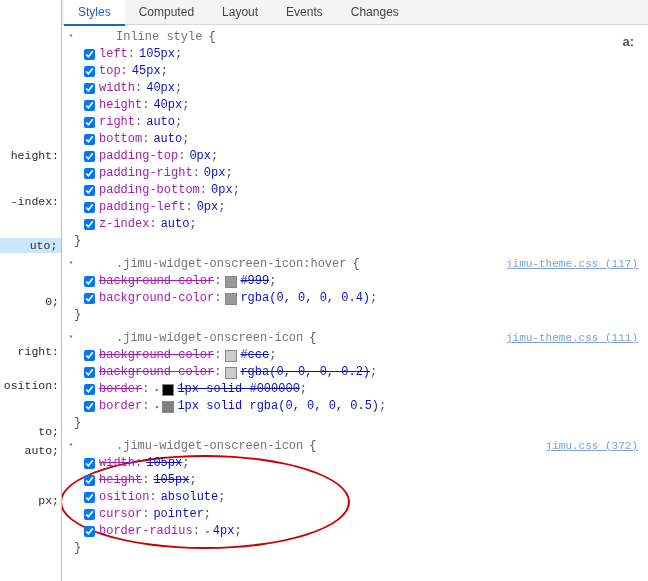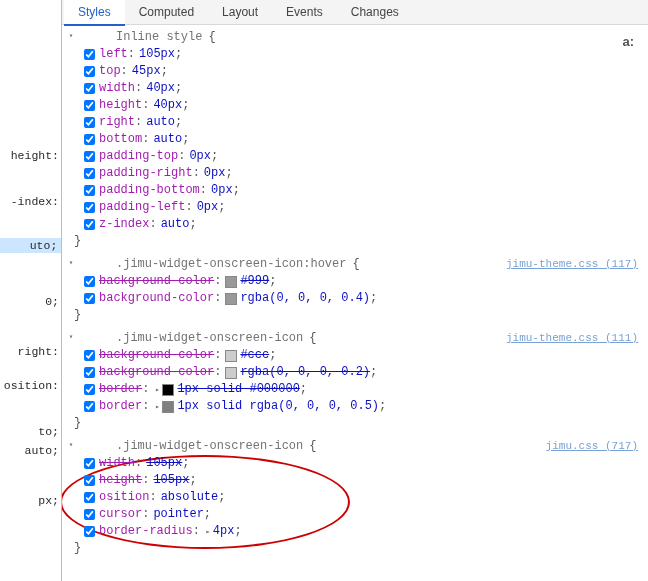--- a/index.html
+++ b/index.html
@@ -357,21 +357,21 @@
             <span class="semi">;</span>
           </div>
           <div class="closing-brace">}</div>
         </div>
         <div class="rule">
           <div class="selector-line">
             <span class="twisty">▾</span>
             <span class="selector">.jimu-widget-onscreen-icon</span>
             <span class="brace">{</span>
           </div>
-          <span class="source">jimu.css (717)</span>
+          <span class="source">jimu.css (372)</span>
           <div class="decl">
             <input type="checkbox" checked="" style="">
             <span class="prop struck">width</span>
             <span class="colon">: </span>
             <span class="val struck">105px</span>
             <span class="semi">;</span>
           </div>
           <div class="decl">
             <input type="checkbox" checked="" style="">
             <span class="prop struck">height</span>

